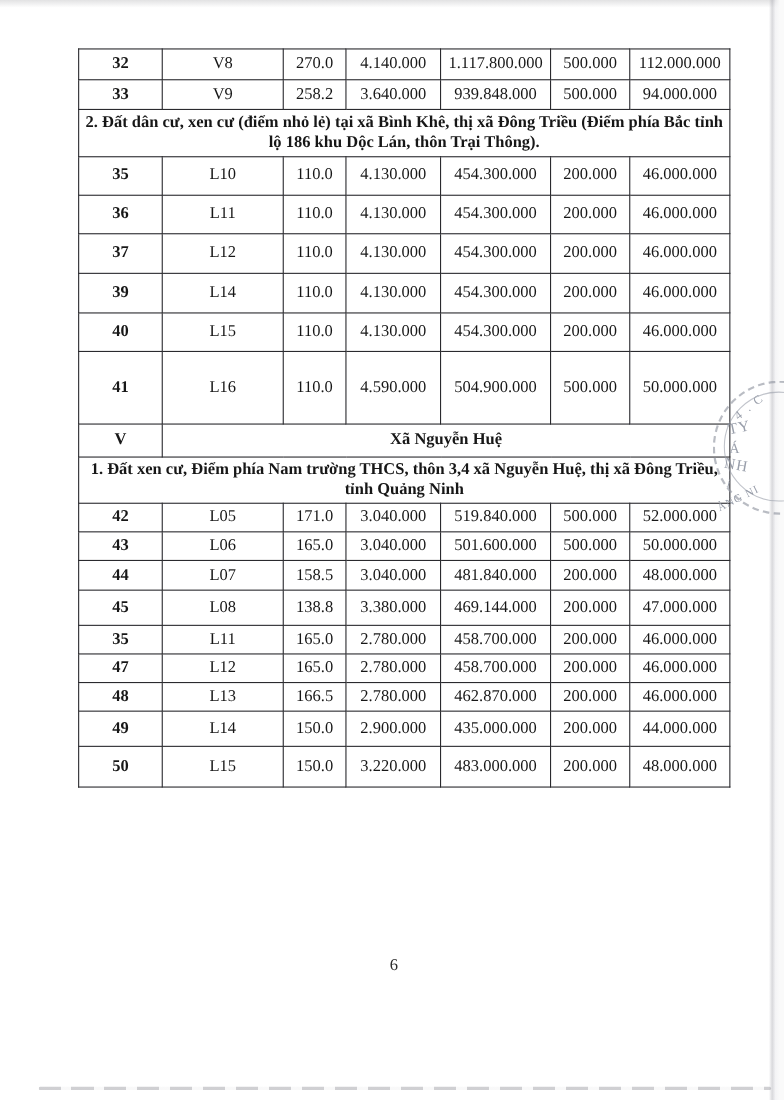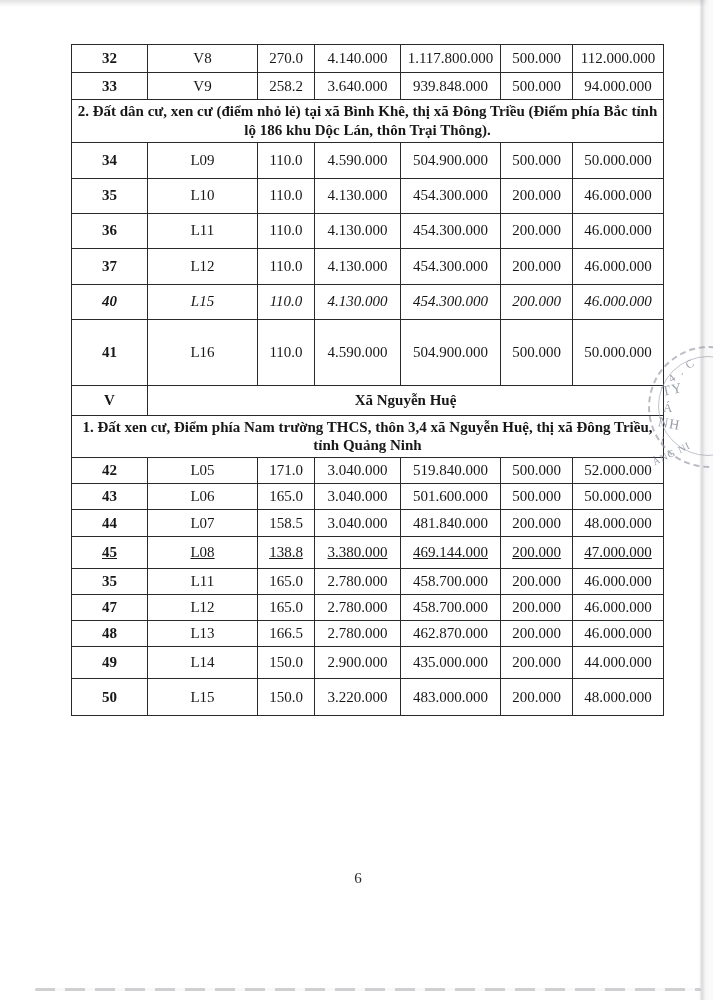--- a/index.html
+++ b/index.html
@@ -106,29 +106,20 @@
           <td>V9</td>
           <td>258.2</td>
           <td>3.640.000</td>
           <td>939.848.000</td>
           <td>500.000</td>
           <td>94.000.000</td>
         </tr>
         <tr>
           <td class="section-cell" colspan="7">2. Đất dân cư, xen cư (điểm nhỏ lẻ) tại xã Bình Khê, thị xã Đông Triều (Điểm phía Bắc tỉnh lộ 186 khu Dộc Lán, thôn Trại Thông).</td>
         </tr>
-        <tr style="height: 36px;">
-          <td class="c-stt">34</td>
-          <td>L09</td>
-          <td>110.0</td>
-          <td>4.590.000</td>
-          <td>504.900.000</td>
-          <td>500.000</td>
-          <td>50.000.000</td>
-        </tr>
         <tr style="height: 35px;">
           <td class="c-stt">35</td>
           <td>L10</td>
           <td>110.0</td>
           <td>4.130.000</td>
           <td>454.300.000</td>
           <td>200.000</td>
           <td>46.000.000</td>
         </tr>
         <tr style="height: 35px;">
@@ -142,21 +133,30 @@
         </tr>
         <tr style="height: 36px;">
           <td class="c-stt">37</td>
           <td>L12</td>
           <td>110.0</td>
           <td>4.130.000</td>
           <td>454.300.000</td>
           <td>200.000</td>
           <td>46.000.000</td>
         </tr>
-        <tr style="height: 35px; font-style: italic;">
+        <tr style="height: 36px;">
+          <td class="c-stt">39</td>
+          <td>L14</td>
+          <td>110.0</td>
+          <td>4.130.000</td>
+          <td>454.300.000</td>
+          <td>200.000</td>
+          <td>46.000.000</td>
+        </tr>
+        <tr style="height: 35px;">
           <td class="c-stt">40</td>
           <td>L15</td>
           <td>110.0</td>
           <td>4.130.000</td>
           <td>454.300.000</td>
           <td>200.000</td>
           <td>46.000.000</td>
         </tr>
         <tr style="height: 66px;">
           <td class="c-stt top-align">41</td>
@@ -194,21 +194,21 @@
         </tr>
         <tr style="height: 27px;">
           <td class="c-stt">44</td>
           <td>L07</td>
           <td>158.5</td>
           <td>3.040.000</td>
           <td>481.840.000</td>
           <td>200.000</td>
           <td>48.000.000</td>
         </tr>
-        <tr style="height: 32px; text-decoration: underline;">
+        <tr style="height: 32px;">
           <td class="c-stt">45</td>
           <td>L08</td>
           <td>138.8</td>
           <td>3.380.000</td>
           <td>469.144.000</td>
           <td>200.000</td>
           <td>47.000.000</td>
         </tr>
         <tr style="height: 26px;">
           <td class="c-stt">35</td>

